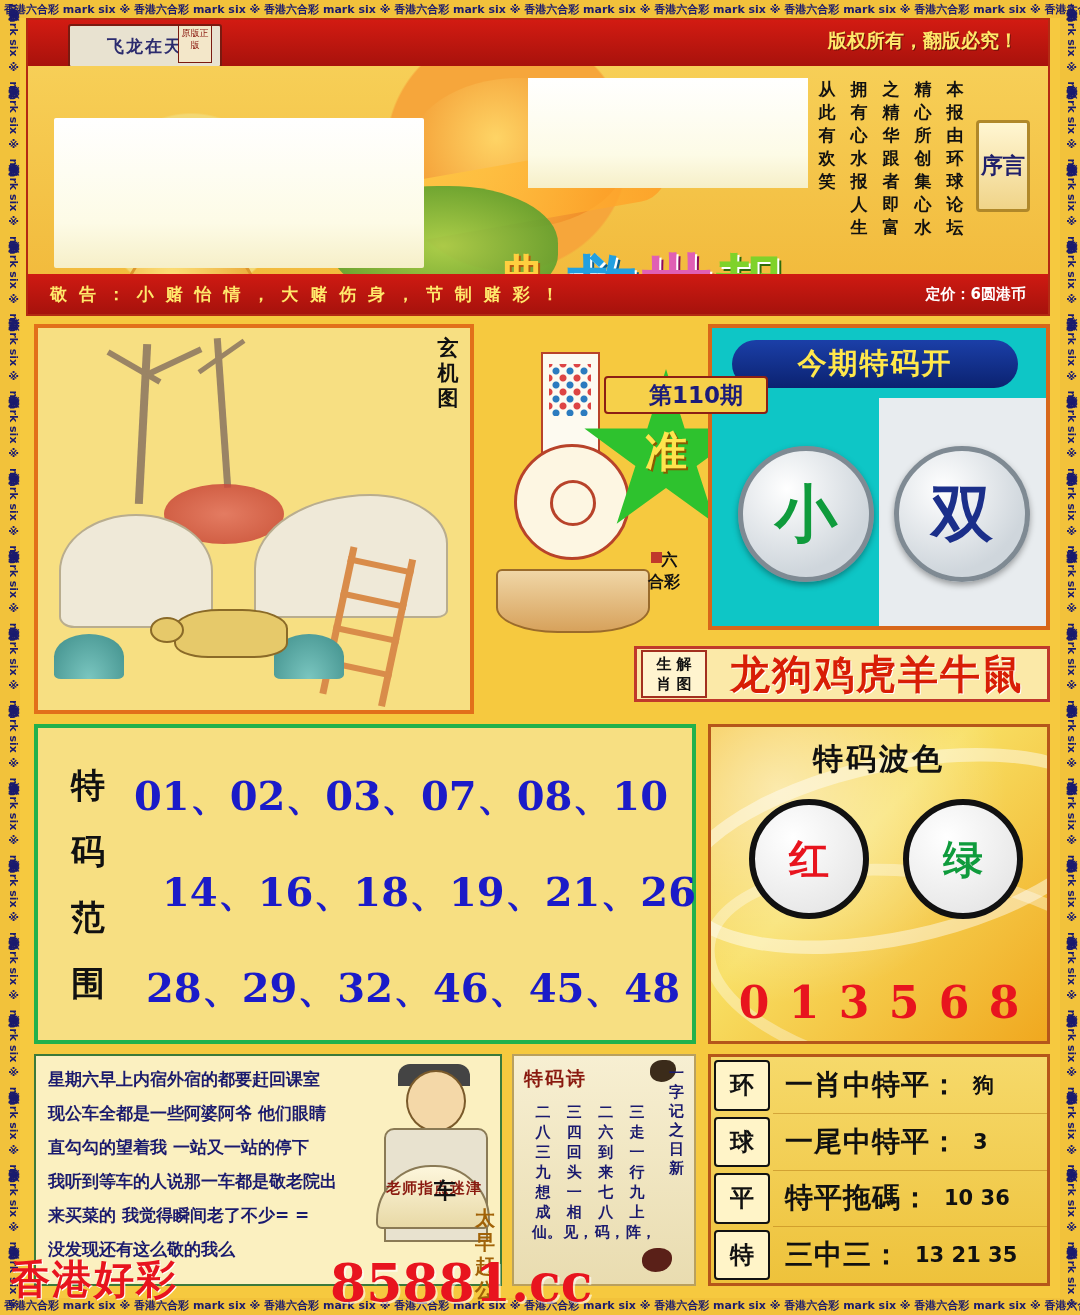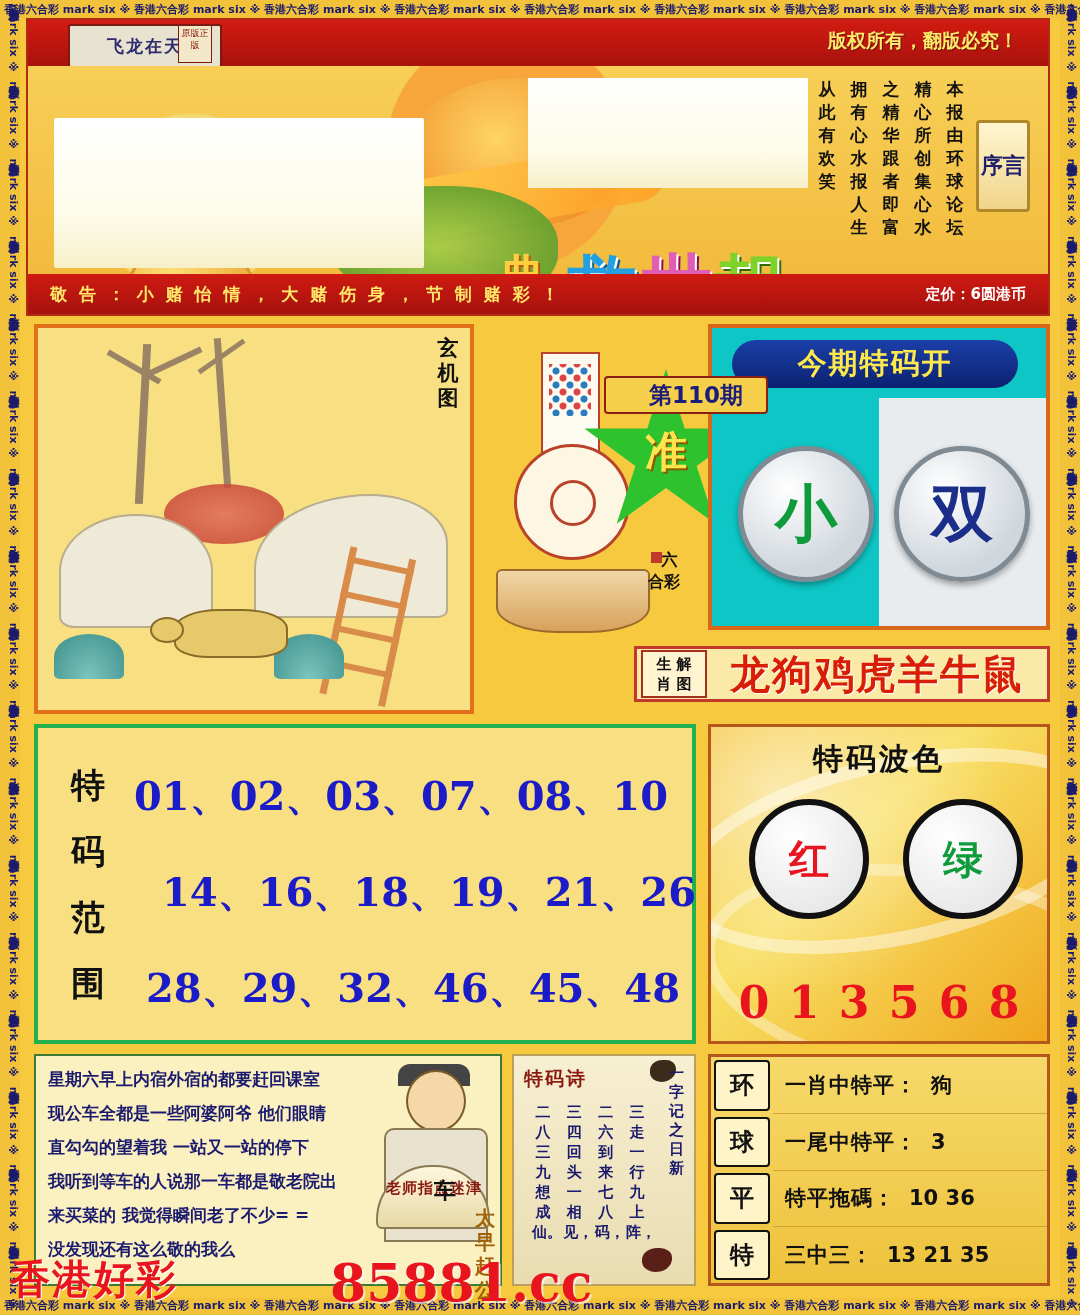--- a/index.html
+++ b/index.html
@@ -391,21 +391,21 @@
     display:flex;align-items:center;justify-content:center;
     font-size:24px;font-weight:bold;color:#111;
   }
   .bt-right{flex:1;display:flex;flex-direction:column;}
   .bt-row{
     flex:1;display:flex;align-items:center;
     border-bottom:1px solid rgba(180,120,20,.5);
     padding-left:12px;box-sizing:border-box;
   }
   .bt-row:last-child{border-bottom:none;}
-  .bt-key{font-size:21px;font-weight:bold;color:#111;letter-spacing:1px;}
+  .bt-key{font-size:28px;font-weight:bold;color:#111;letter-spacing:1px;}
   .bt-val{font-size:21px;font-weight:bold;color:#111;margin-left:14px;}
 
   
   .wm-left{
     position:absolute;left:10px;bottom:8px;
     font-size:40px;font-weight:bold;color:#e8141e;
     text-shadow:1px 1px 0 #fff;
     letter-spacing:2px;
   }
   .wm-right{

